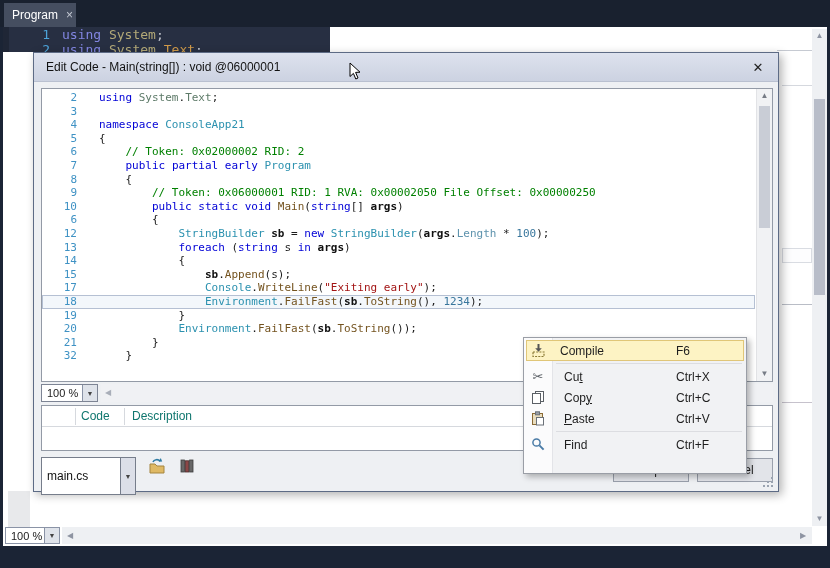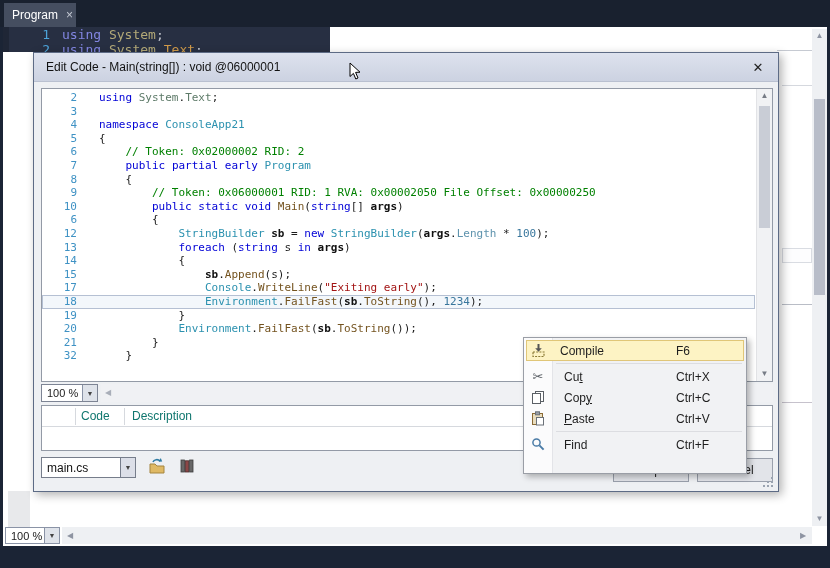--- a/index.html
+++ b/index.html
@@ -47,21 +47,21 @@
   .ed-scroll{position:absolute;right:0;top:0;width:16px;height:100%;background:#f1f2f4;border-left:1px solid #e2e3e6;box-sizing:border-box;}
   .ed-scroll .thumb{position:absolute;left:2px;top:17px;width:11px;height:122px;background:#c9cdd6;}
   .ed-scroll .arrow{color:#767b85;}
   .zoombox{position:absolute;left:7px;top:331px;width:57px;height:18px;background:#fff;border:1px solid #7d8494;
            box-sizing:border-box;display:flex;align-items:center;font-size:11px;color:#222;}
   .zoombox .val{flex:1;padding-left:5px;}
   .dlg-hscroll{position:absolute;left:67px;top:331px;width:672px;height:18px;background:#f0f1f4;}
   .errtable{position:absolute;left:7px;top:352px;width:732px;height:46px;background:#fff;border:1px solid #939aa6;box-sizing:border-box;}
   .errhead{position:absolute;left:0;top:0;width:100%;height:21px;border-bottom:1px solid #d6d9de;box-sizing:border-box;font-size:12px;color:#0f766e;}
   .errhead .sep{position:absolute;top:2px;width:1px;height:17px;background:#d6d9de;}
-  .filecombo{position:absolute;left:7px;top:404px;width:95px;height:21px;background:#fff;border:1px solid #767d8b;
+  .filecombo{position:absolute;left:7px;top:404px;width:95px;height:38px;background:#fff;border:1px solid #767d8b;
              box-sizing:border-box;display:flex;align-items:center;font-size:12px;color:#111;}
   .filecombo .val{flex:1;padding-left:5px;}
   .iconbtn{position:absolute;width:20px;height:20px;display:flex;align-items:center;justify-content:center;}
   .btn{position:absolute;top:405px;width:76px;height:24px;background:#e2e4e9;border:1px solid #9aa0ac;box-sizing:border-box;
        font-size:12px;color:#1e1e1e;display:flex;align-items:center;justify-content:center;}
   .grip{position:absolute;right:5px;bottom:4px;width:12px;height:12px;}
   .grip i{position:absolute;width:2px;height:2px;background:#9aa3b0;}
   
   .menu{position:absolute;left:523px;top:337px;width:224px;height:137px;background:#f1f2f4;border:1px solid #9a9ea6;
         box-sizing:border-box;box-shadow:3px 3px 6px rgba(0,0,0,.28);z-index:30;padding-top:2px;}

